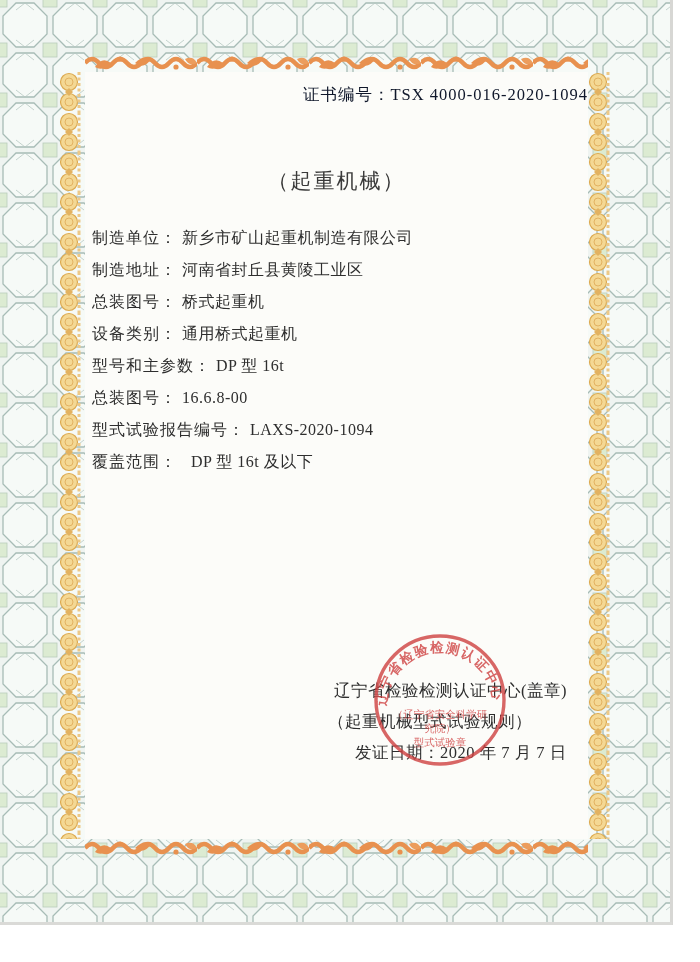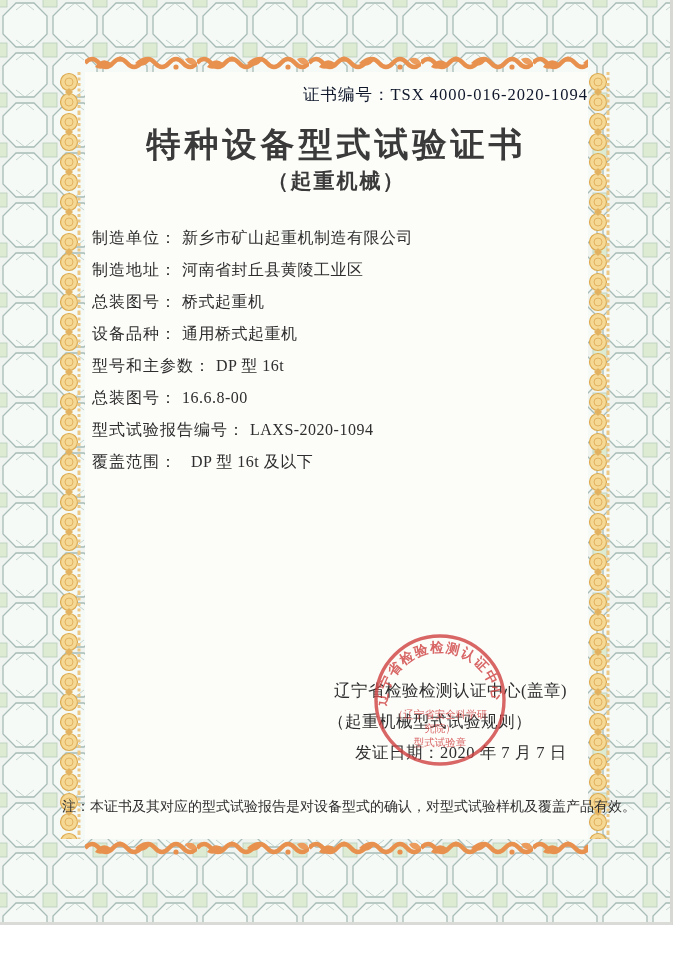--- a/index.html
+++ b/index.html
@@ -15,21 +15,21 @@
   .cert-no{
     position:absolute;left:0;top:84px;width:588px;text-align:right;
     font-size:16.5px;letter-spacing:1px;color:#0f172a;
   }
   .cert-title{
     position:absolute;left:85px;top:122px;width:503px;text-align:center;
     font-size:34px;font-weight:bold;letter-spacing:4px;color:#3a3a3a;
   }
   .cert-subtitle{
     position:absolute;left:85px;top:167px;width:503px;text-align:center;
-    font-size:21px;font-weight:bold;letter-spacing:2px;color:#3a3a3a;
+    font-size:21px;font-weight:normal;letter-spacing:2px;color:#3a3a3a;
   }
   .fields{position:absolute;left:92px;top:222px;width:480px;}
   .field-row{height:32px;line-height:32px;font-size:16px;white-space:nowrap;color:#2e2e2e;}
   .field-row .lab{letter-spacing:1px;}
   .field-row .val{margin-left:5px;letter-spacing:0.5px;text-align:right;}
   .statement{
     position:absolute;left:90px;top:516px;width:478px;
     font-size:17px;line-height:34px;text-indent:2em;letter-spacing:0.5px;color:#2e2e2e;
   }
   .issuer-line{position:absolute;left:334px;top:680px;font-size:16.5px;letter-spacing:0.5px;color:#2e2e2e;}
@@ -90,28 +90,27 @@
   </svg>
   <svg class="abs" style="left:59px;top:72px;" width="26" height="767" aria-hidden="true">
     <rect width="26" height="767" fill="url(#lace)"></rect>
   </svg>
   <svg class="abs" style="left:588px;top:72px;" width="26" height="767" aria-hidden="true">
     <rect width="26" height="767" fill="url(#lace)"></rect>
   </svg>
 
   <div class="cert-no"><span>证书编号：</span><span>TSX 4000-016-2020-1094</span></div>
 
-  <div class="cert-title">特种设备型式试验证书</div>
   <div class="cert-subtitle">（起重机械）</div>
 
   <div class="fields">
     <div class="field-row"><span class="lab">制造单位：</span><span class="val">新乡市矿山起重机制造有限公司</span></div>
     <div class="field-row"><span class="lab">制造地址：</span><span class="val">河南省封丘县黄陵工业区</span></div>
     <div class="field-row"><span class="lab">总装图号：</span><span class="val">桥式起重机</span></div>
-    <div class="field-row"><span class="lab">设备品种：</span><span class="val">通用桥式起重机</span></div>
+    <div class="field-row"><span class="lab">设备类别：</span><span class="val">通用桥式起重机</span></div>
     <div class="field-row"><span class="lab">型号和主参数：</span><span class="val">DP 型 16t</span></div>
     <div class="field-row"><span class="lab">总装图号：</span><span class="val">16.6.8-00</span></div>
     <div class="field-row"><span class="lab">型式试验报告编号：</span><span class="val">LAXS-2020-1094</span></div>
     <div class="field-row"><span class="lab">覆盖范围：</span><span class="val" style="margin-left:14px;">DP 型 16t 及以下</span></div>
   </div>
 
 
   <div class="issuer-line">辽宁省检验检测认证中心(盖章)</div>
   <div class="issuer-alias">（起重机械型式试验规则）</div>
   <div class="issue-date">发证日期：2020 年 7 月 7 日</div>
@@ -124,15 +123,14 @@
       </defs>
       <text font-size="13.5" font-weight="bold" fill="#cf4141" letter-spacing="1.5" font-family="Liberation Serif, serif">
         <textPath href="#sealArc">辽宁省检验检测认证中心</textPath>
       </text>
       <text x="72" y="90" text-anchor="middle" font-size="10.5" fill="#cf4141" font-family="Liberation Serif, serif">（辽宁省安全科学研</text>
       <text x="72" y="104" text-anchor="middle" font-size="10.5" fill="#cf4141" font-family="Liberation Serif, serif">究院）</text>
       <text x="72" y="118" text-anchor="middle" font-size="10.5" fill="#cf4141" font-family="Liberation Serif, serif">型式试验章</text>
     </g>
   </svg>
 
-  <div class="note-line"><span>注：</span><span>本证书及其对应的型式试验报告是对设备型式的确认，对型式试验样机及覆盖产品有效。</span></div>
 
 </div>
 
 </body></html>

